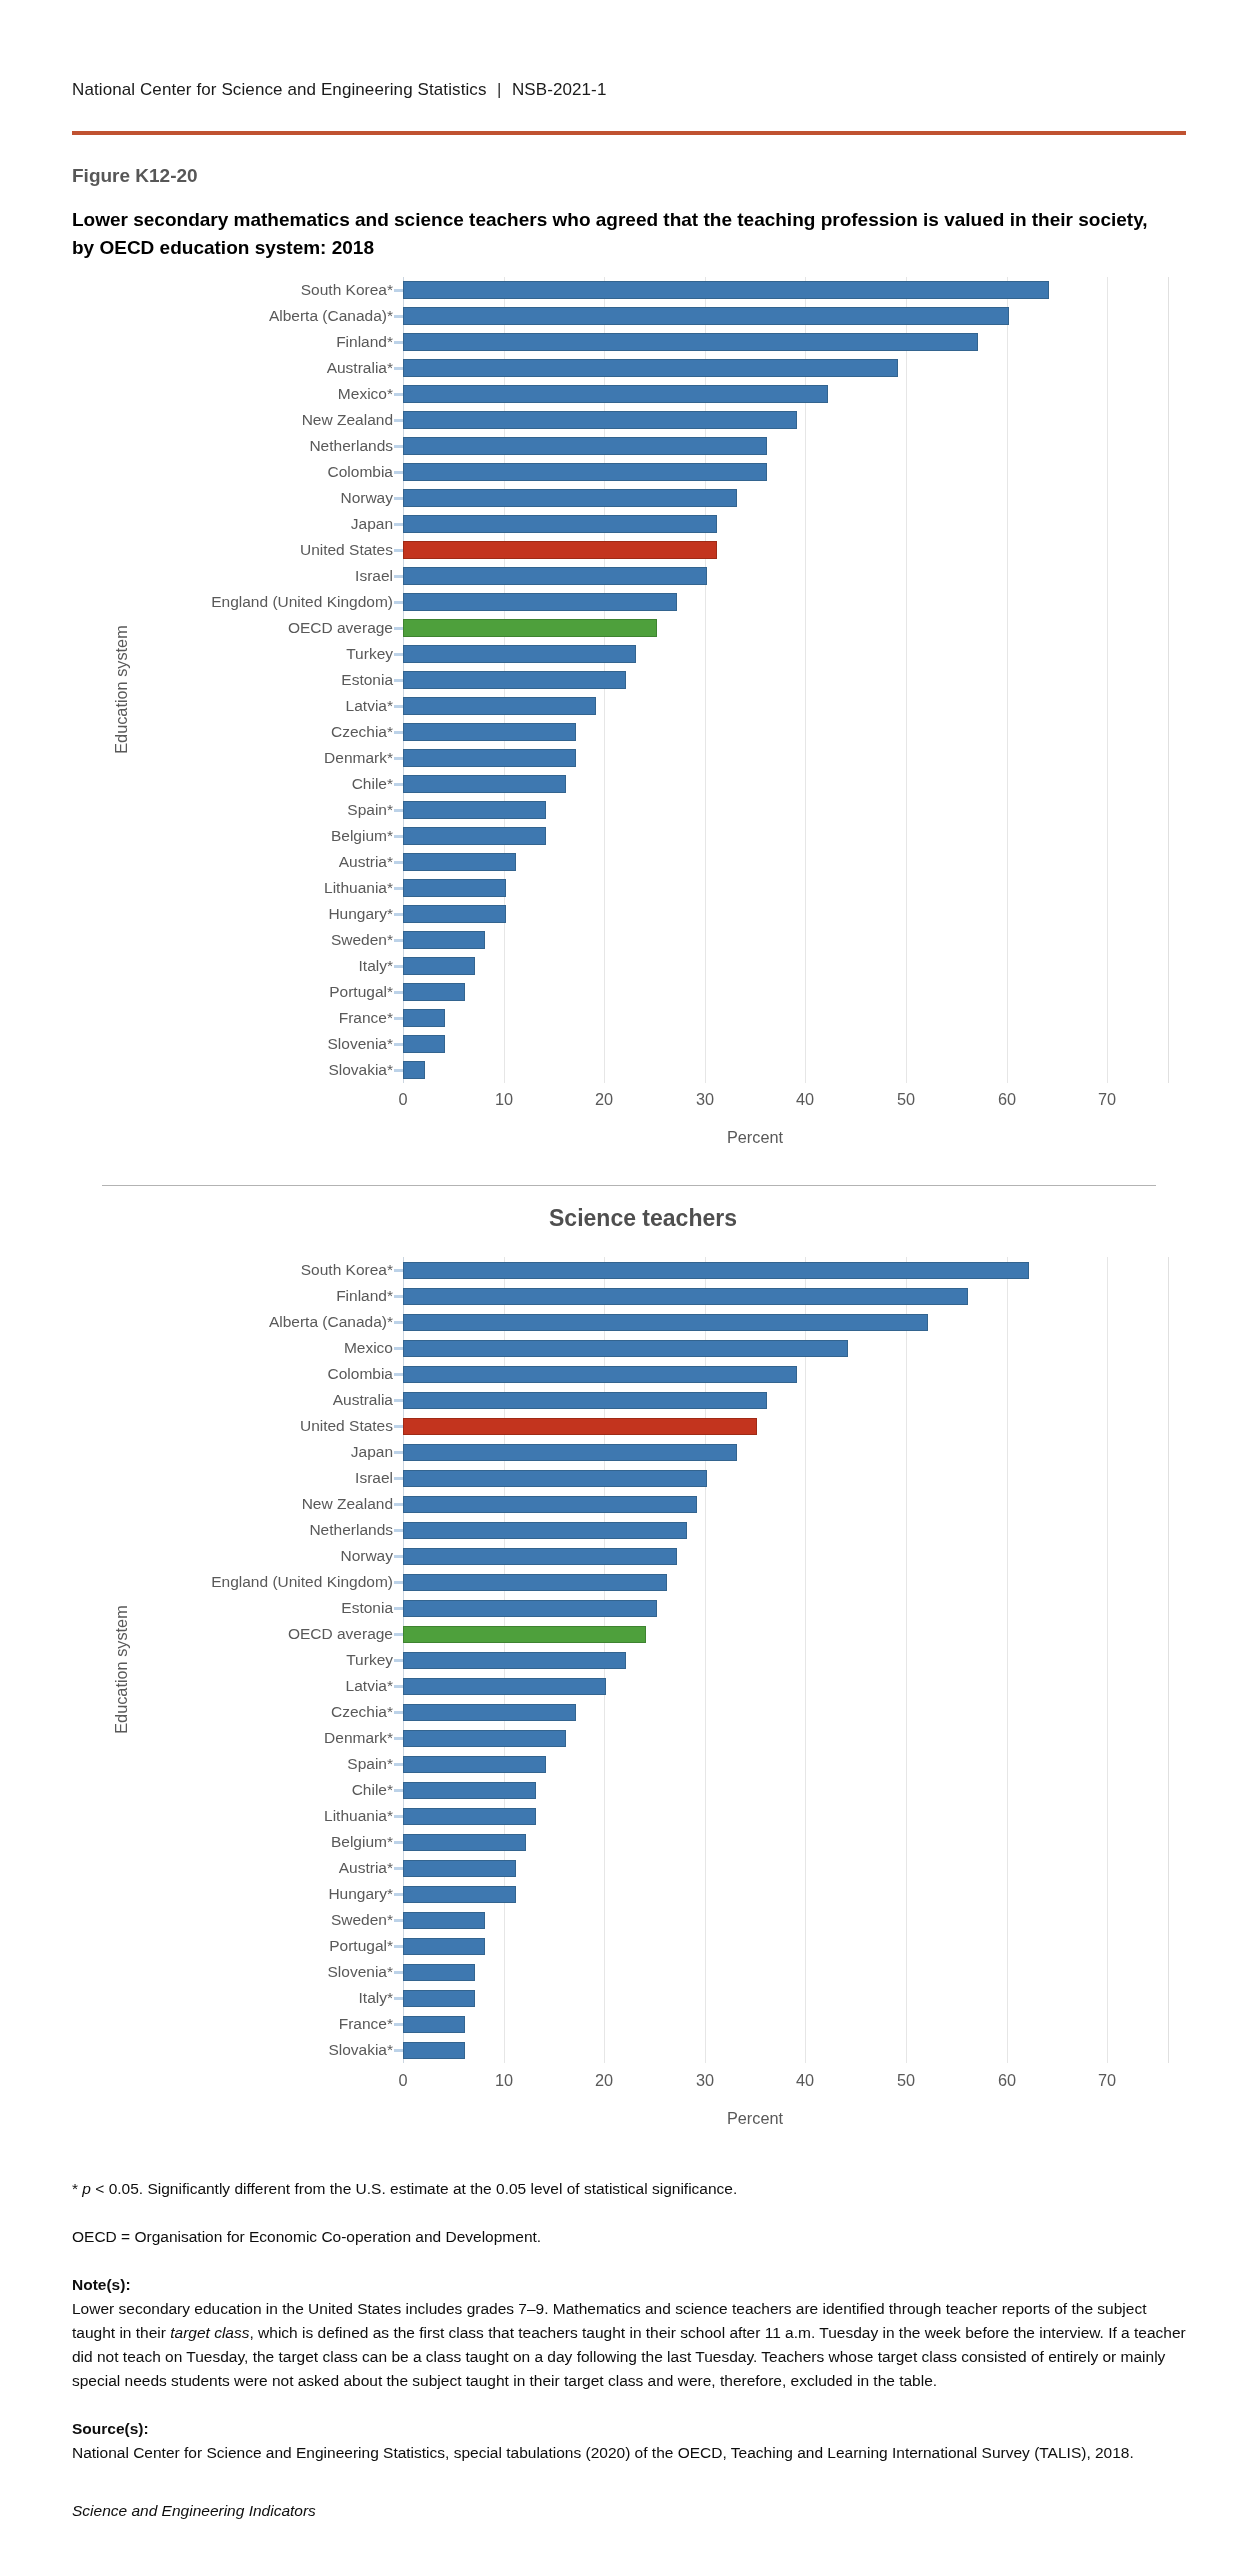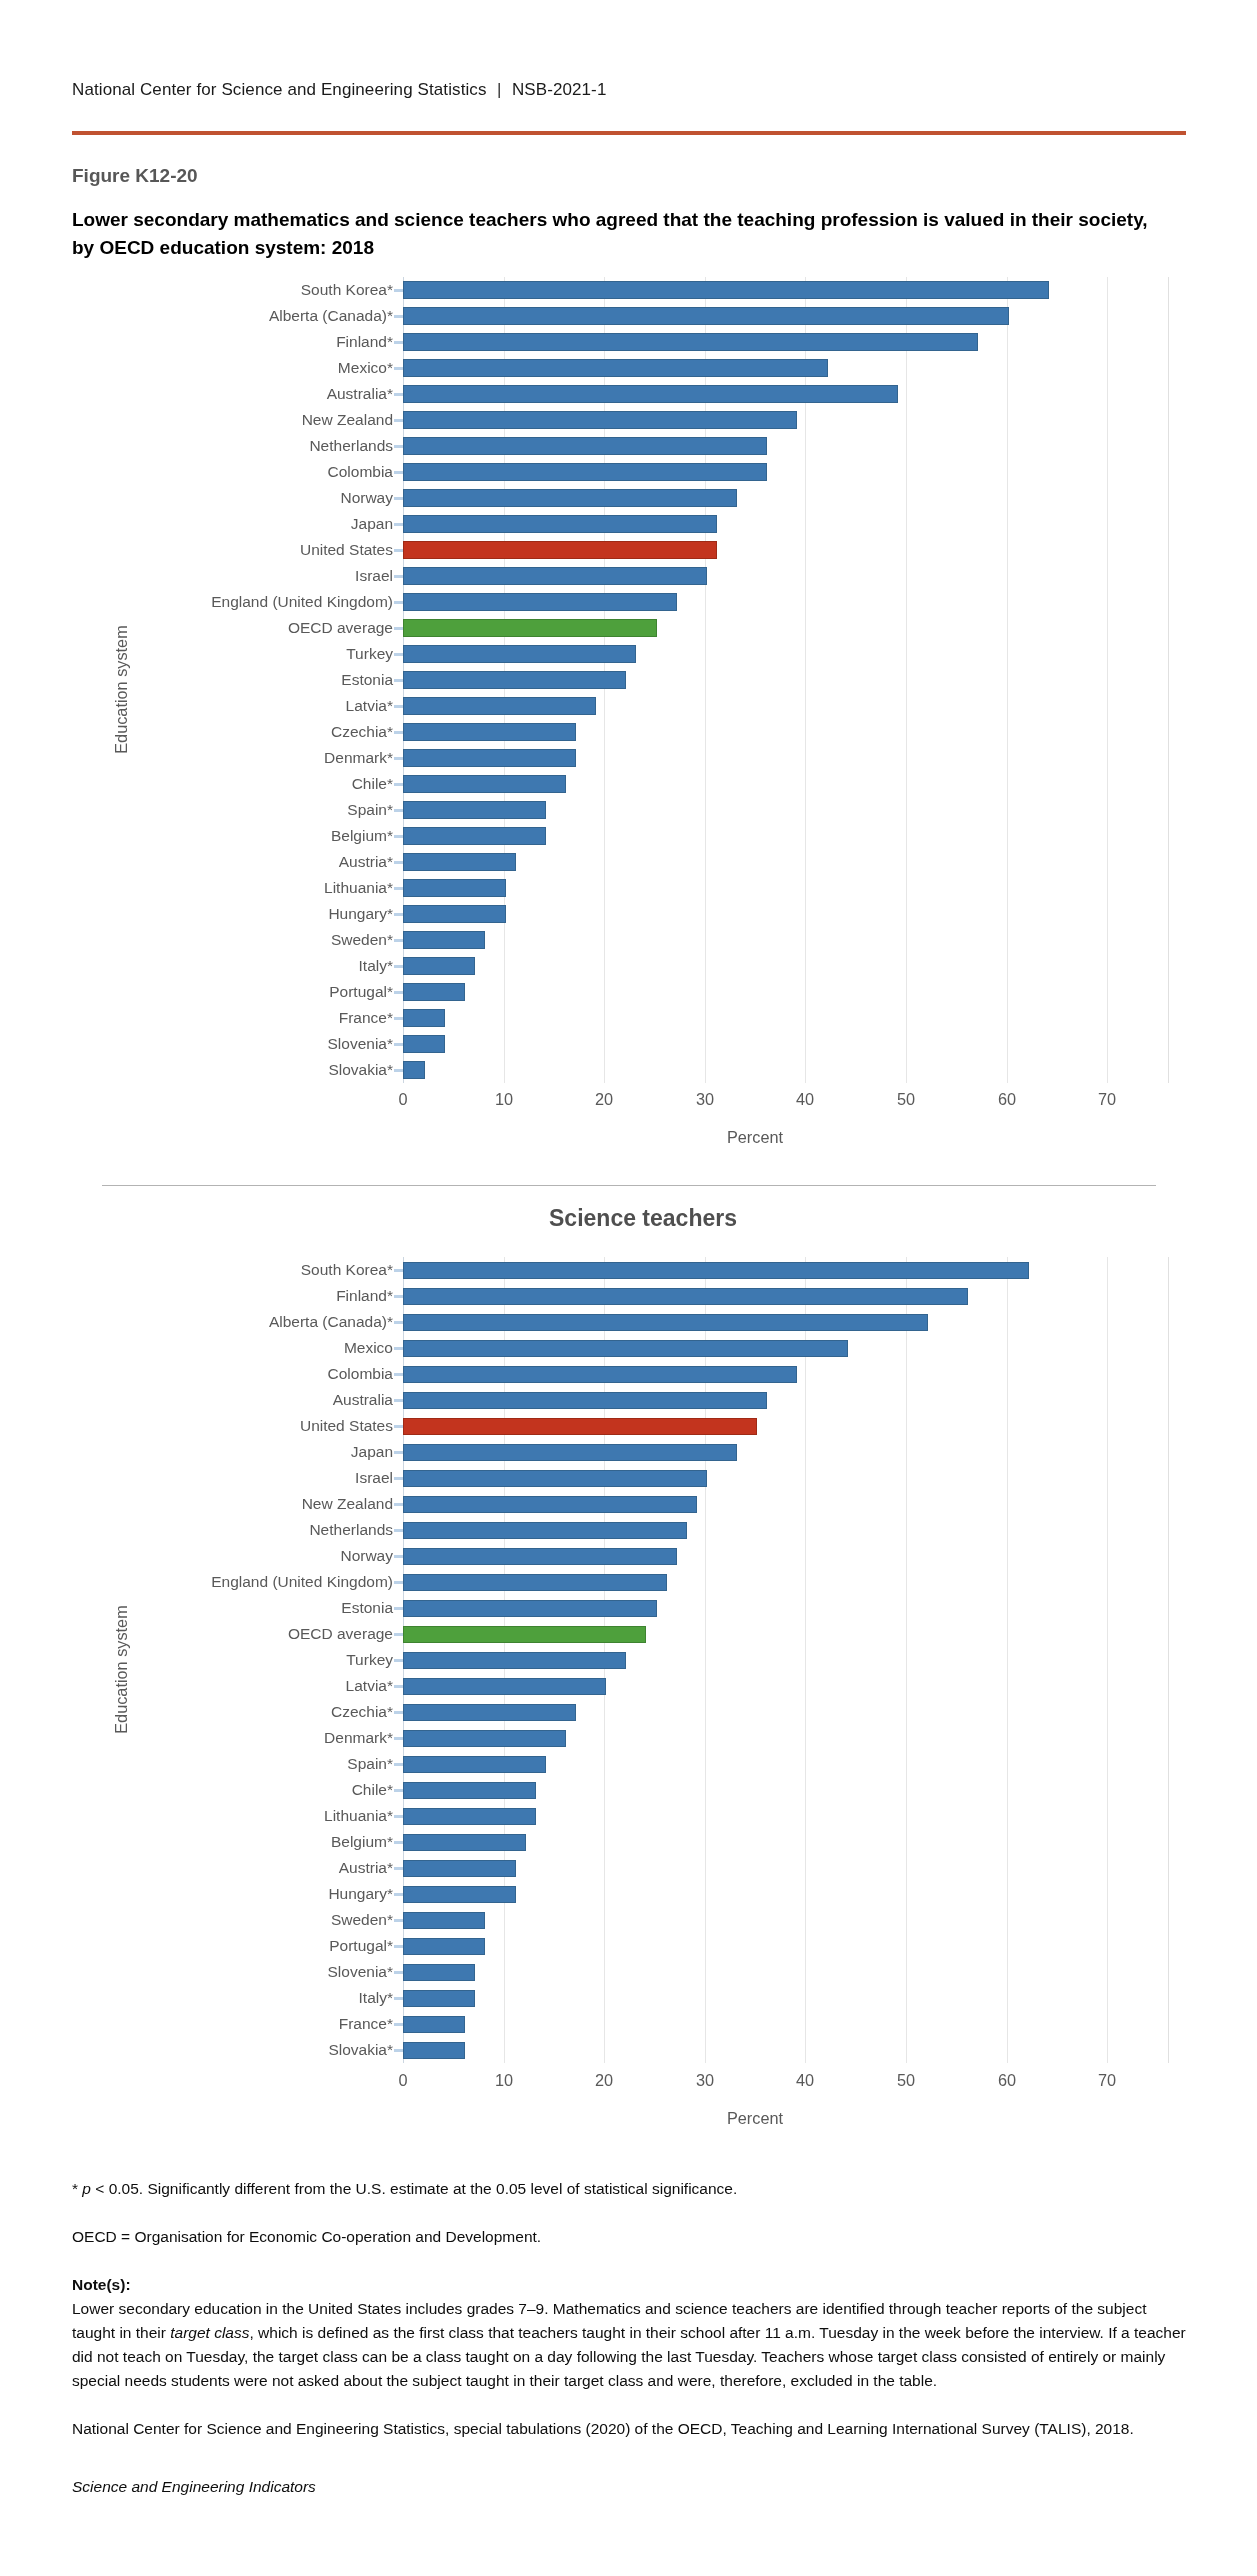--- a/index.html
+++ b/index.html
@@ -97,31 +97,31 @@
             </span>
           </div>
           <div class="row">
             <span class="cat">Finland*</span>
             <span class="bar-area">
               <span class="tickdash" style="background: rgb(188, 210, 232);"></span>
               <span class="bar" style="background: rgb(62, 120, 176); border-color: rgb(51, 100, 143); width: 573px;"></span>
             </span>
           </div>
           <div class="row">
+            <span class="cat">Australia*</span>
+            <span class="bar-area">
+              <span class="tickdash" style="background: rgb(188, 210, 232);"></span>
+              <span class="bar" style="background: rgb(62, 120, 176); border-color: rgb(51, 100, 143); width: 493px;"></span>
+            </span>
+          </div>
+          <div class="row">
             <span class="cat">Mexico*</span>
             <span class="bar-area">
               <span class="tickdash" style="background: rgb(188, 210, 232);"></span>
               <span class="bar" style="background: rgb(62, 120, 176); border-color: rgb(51, 100, 143); width: 423px;"></span>
-            </span>
-          </div>
-          <div class="row">
-            <span class="cat">Australia*</span>
-            <span class="bar-area">
-              <span class="tickdash" style="background: rgb(188, 210, 232);"></span>
-              <span class="bar" style="background: rgb(62, 120, 176); border-color: rgb(51, 100, 143); width: 493px;"></span>
             </span>
           </div>
           <div class="row">
             <span class="cat">New Zealand</span>
             <span class="bar-area">
               <span class="tickdash" style="background: rgb(188, 210, 232);"></span>
               <span class="bar" style="background: rgb(62, 120, 176); border-color: rgb(51, 100, 143); width: 392px;"></span>
             </span>
           </div>
           <div class="row">
@@ -567,19 +567,20 @@
   </div>
 
   <div class="footnotes">
     <div><span>* </span><span class="fn-italic">p</span><span> &lt; 0.05. Significantly different from the U.S. estimate at the 0.05 level of statistical significance.</span></div>
     <div class="fn-block">OECD = Organisation for Economic Co-operation and Development.</div>
     <div class="fn-block">
       <div class="fn-label">Note(s):</div>
       <div><span>Lower secondary education in the United States includes grades 7–9. Mathematics and science teachers are identified through teacher reports of the subject taught in their </span><span class="fn-italic">target class</span><span>, which is defined as the first class that teachers taught in their school after 11 a.m. Tuesday in the week before the interview. If a teacher did not teach on Tuesday, the target class can be a class taught on a day following the last Tuesday. Teachers whose target class consisted of entirely or mainly special needs students were not asked about the subject taught in their target class and were, therefore, excluded in the table.</span></div>
     </div>
     <div class="fn-block">
+      <div class="fn-label">Source(s):</div>
       <div>National Center for Science and Engineering Statistics, special tabulations (2020) of the OECD, Teaching and Learning International Survey (TALIS), 2018.</div>
     </div>
     <div class="indicators">Science and Engineering Indicators</div>
   </div>
 
 </div>
 
 
 </body></html>

